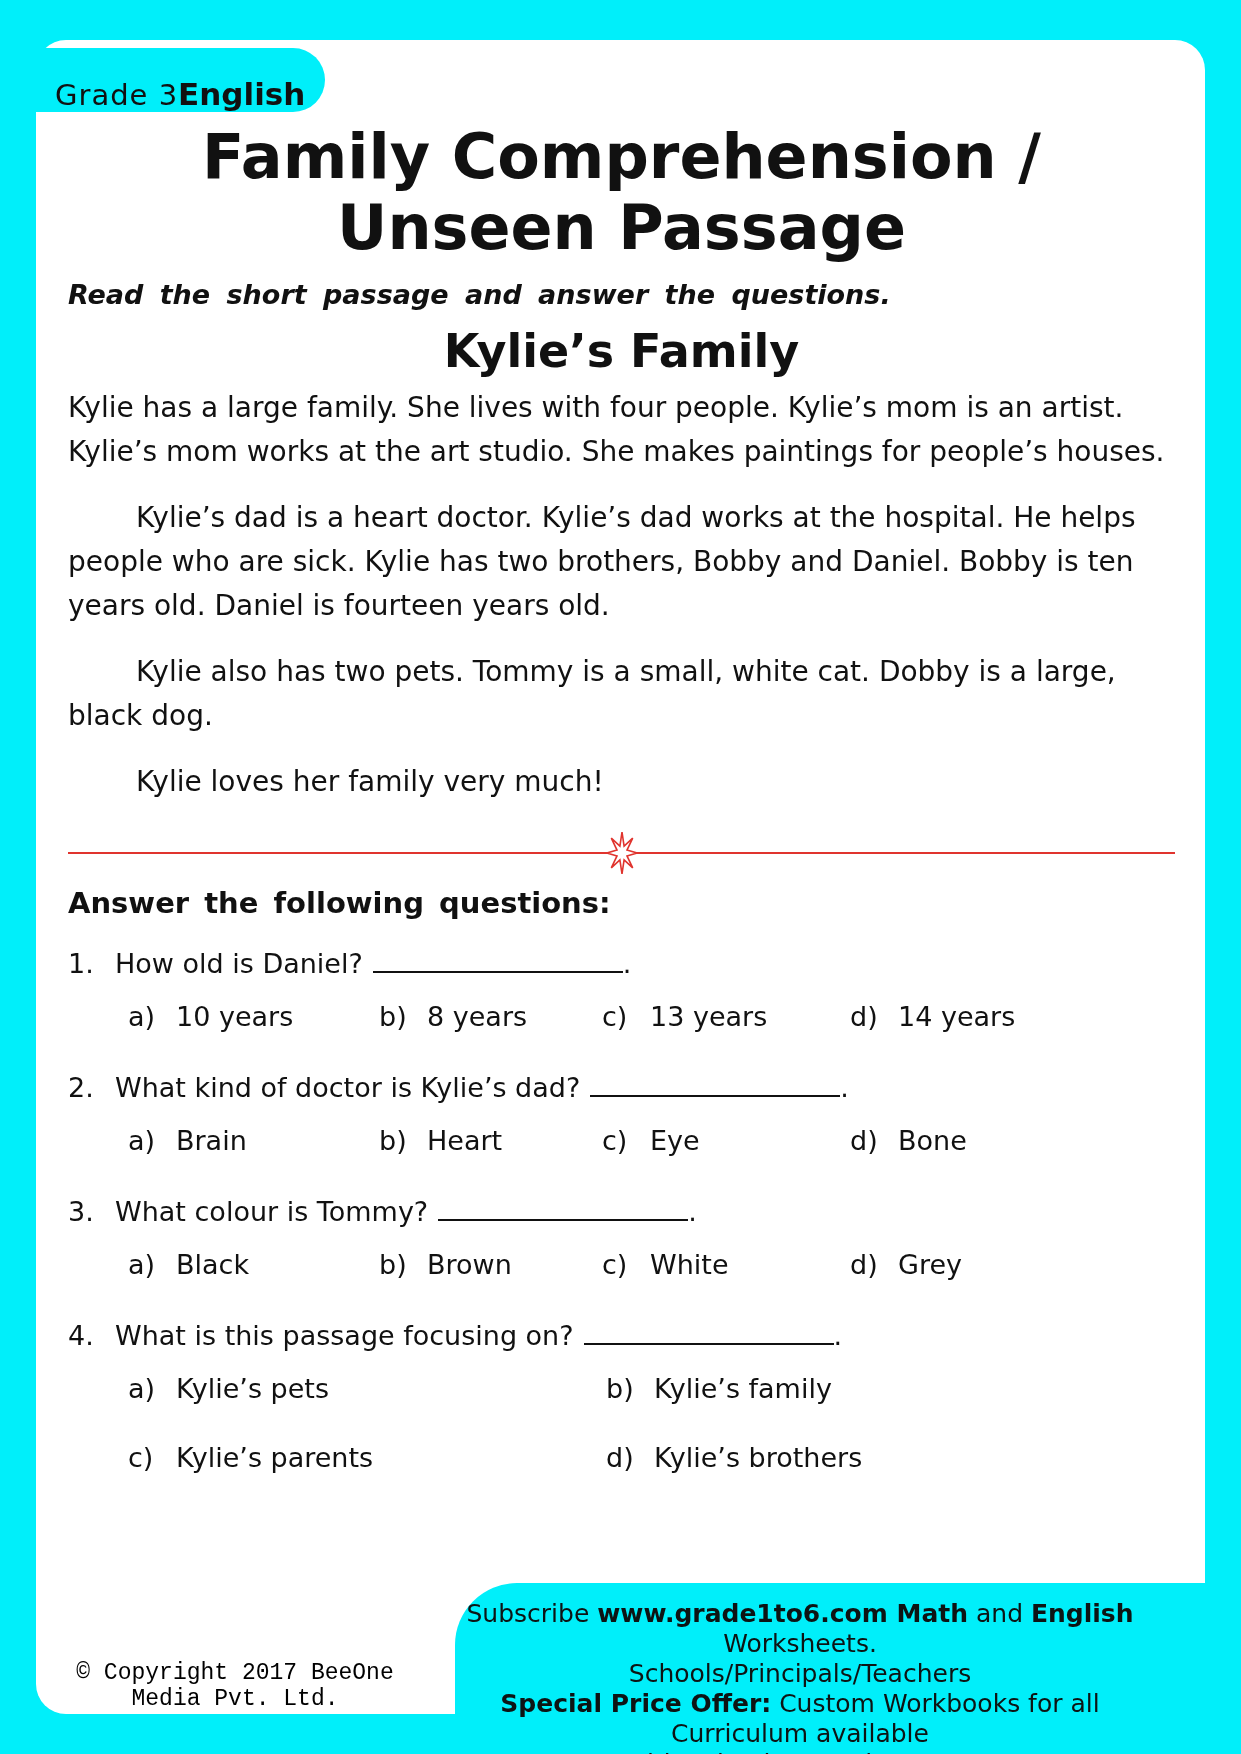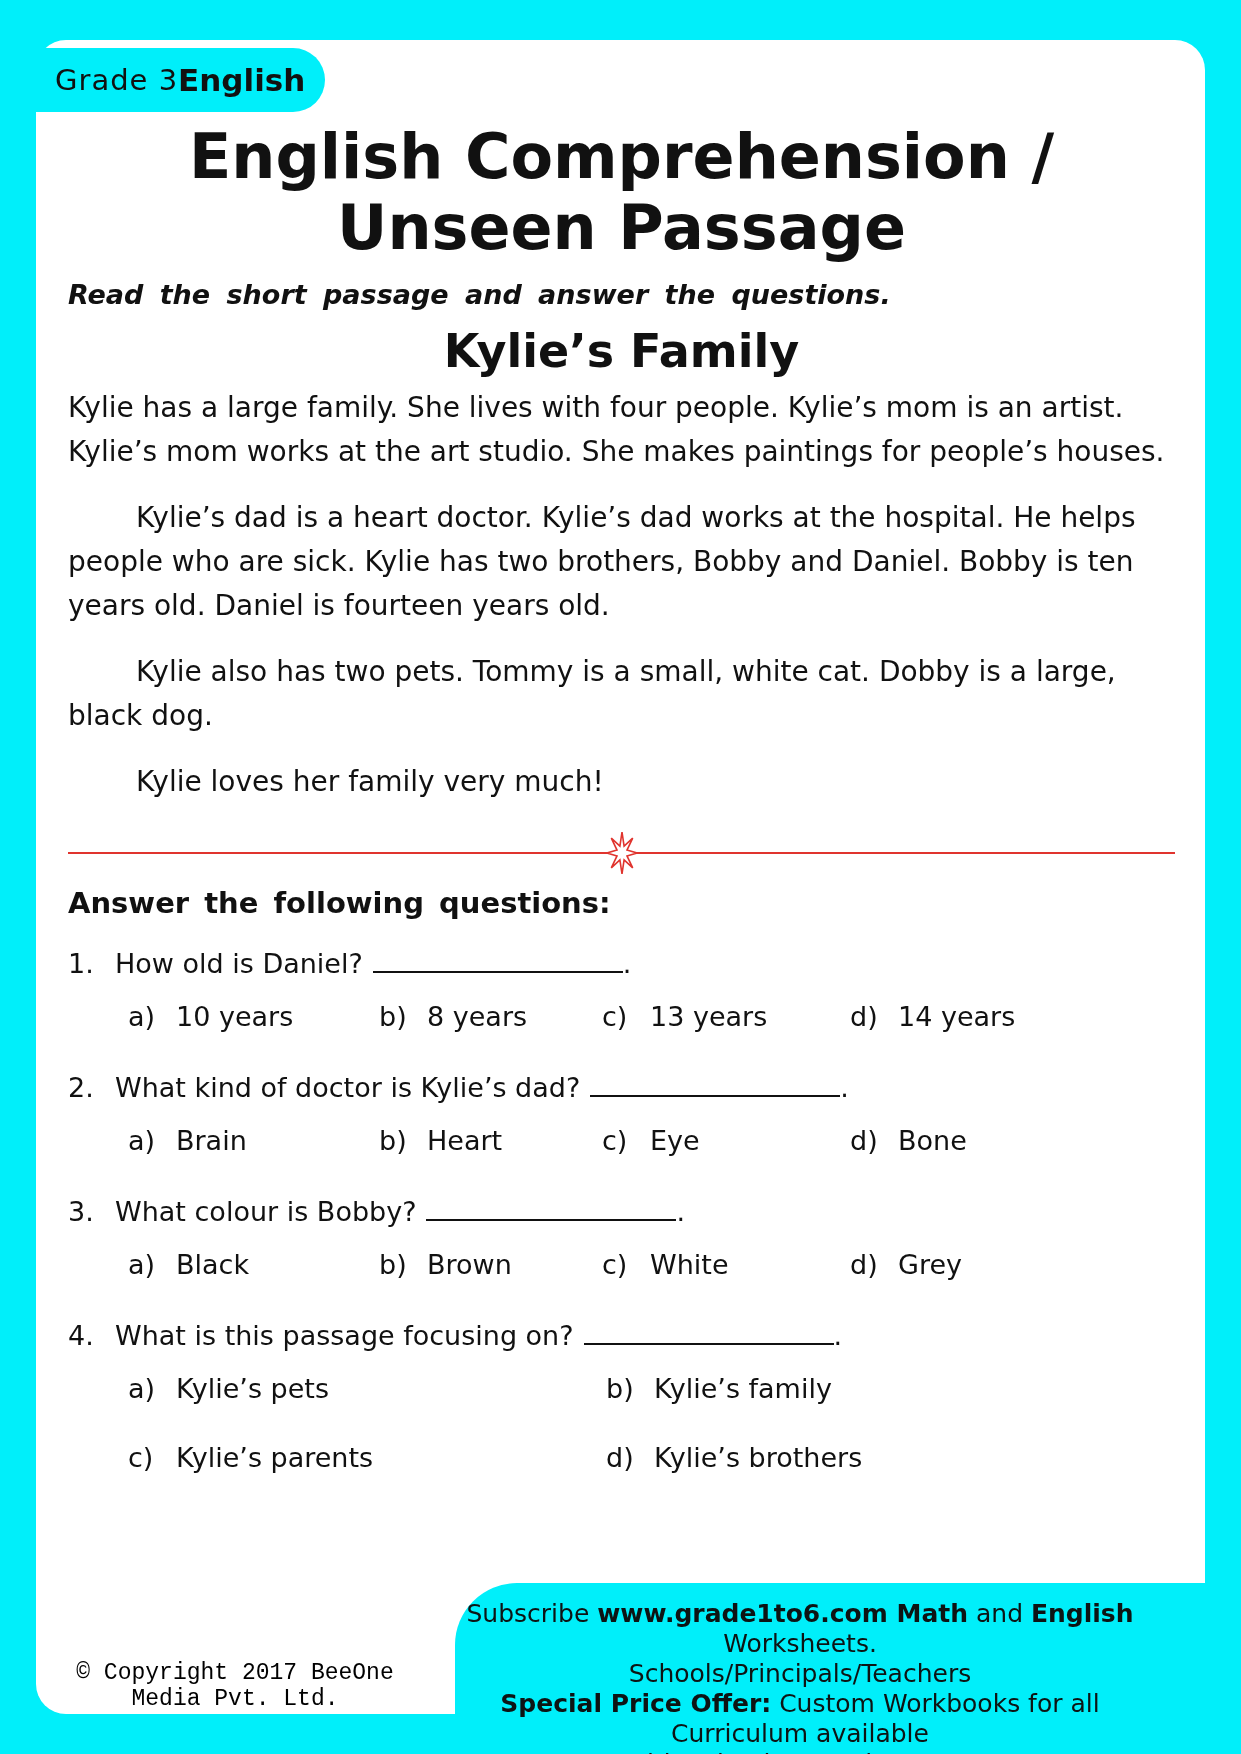--- a/index.html
+++ b/index.html
@@ -10,21 +10,21 @@
     color:#111;
   }
   .page{
     position:absolute;left:36px;top:40px;width:1169px;height:1674px;
     background:#ffffff;border-radius:30px;
   }
   
   .badge{
     position:absolute;left:-3px;top:8px;height:64px;width:292px;
     background:#00EFFA;border-radius:0 32px 32px 0;
-    display:flex;align-items:center;padding-left:22px;box-sizing:border-box;
+    display:flex;align-items:flex-end;padding-left:22px;box-sizing:border-box;
   }
   .badge .grade{font-size:29px;font-weight:400;letter-spacing:1px;}
   .badge .subject{font-size:31px;font-weight:bold;}
   .content{
     position:relative;padding:8px 30px 0 32px;box-sizing:border-box;height:100%;
   }
   h1.title{
     margin:74px 0 0 0;text-align:center;font-size:62px;line-height:1.14;
     font-weight:bold;letter-spacing:0px;
   }
@@ -81,21 +81,21 @@
 </head>
 <body>
 
 <div class="page">
   <div class="badge">
     <span class="grade">Grade 3</span>
     <span class="subject">English</span>
   </div>
 
   <div class="content">
-    <h1 class="title"><span>English Comprehension /</span><br><span>Unseen Passage</span></h1>
+    <h1 class="title"><span>Family Comprehension /</span><br><span>Unseen Passage</span></h1>
 
     <div class="instruction">Read the short passage and answer the questions.</div>
 
     <div class="passage-heading">Kylie’s Family</div>
 
     <p class="para">Kylie has a large family. She lives with four people. Kylie’s mom is an artist. Kylie’s mom works at the art studio. She makes paintings for people’s houses.</p>
     <p class="para indent">Kylie’s dad is a heart doctor. Kylie’s dad works at the hospital. He helps people who are sick. Kylie has two brothers, Bobby and Daniel. Bobby is ten years old. Daniel is fourteen years old.</p>
     <p class="para indent">Kylie also has two pets. Tommy is a small, white cat. Dobby is a large, black dog.</p>
     <p class="para indent">Kylie loves her family very much!</p>
 
@@ -160,21 +160,21 @@
         <span class="opt">
             <span class="opt-label">d)</span>
             <span>Bone</span>
           </span>
       </div>
     </div>
 
     <div class="question">
       <div class="q-line">
         <span class="q-num">3.</span>
-        <span>What colour is Bobby?</span>
+        <span>What colour is Tommy?</span>
         <span class="blank"></span>
         <span>.</span>
       </div>
       <div class="opts-row">
         <span class="opt">
             <span class="opt-label">a)</span>
             <span>Black</span>
           </span>
         <span class="opt">
             <span class="opt-label">b)</span>

